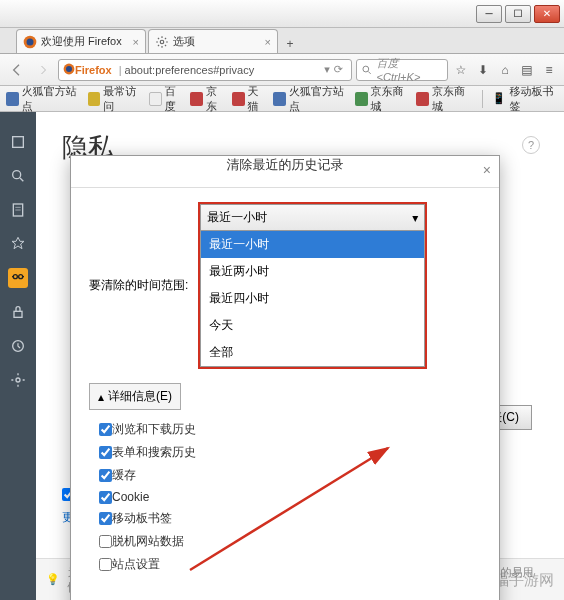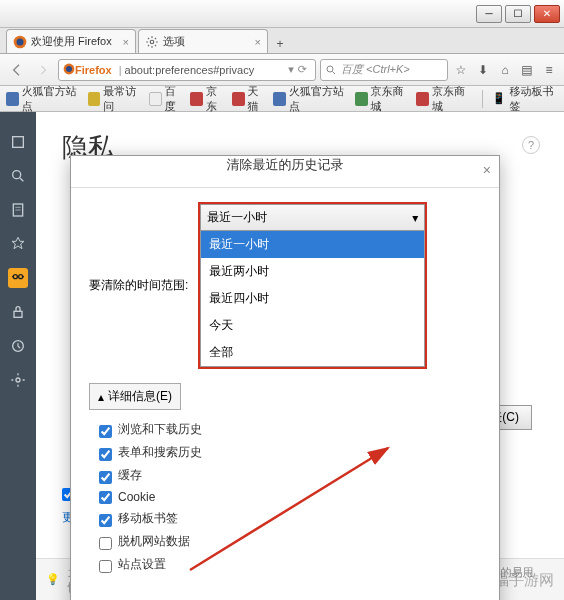--- a/index.html
+++ b/index.html
@@ -2,33 +2,33 @@
 <html><head>
 <meta charset="utf-8">
 <style>
 * { box-sizing: border-box; margin: 0; padding: 0; font-family: "Microsoft YaHei", Arial, sans-serif; }
 body { width: 564px; height: 600px; background: #e8e8e8; overflow: hidden; position: relative; font-size: 12px; }
 
 .titlebar { height: 28px; background: linear-gradient(#fdfdfd,#e6e6e6); border-bottom: 1px solid #bbb; display: flex; align-items: center; justify-content: flex-end; padding-right: 4px; }
 .win-btn { width: 26px; height: 18px; border: 1px solid #888; margin-left: 3px; background: linear-gradient(#f8f8f8,#ddd); font-size: 10px; display: flex; align-items: center; justify-content: center; border-radius: 2px; cursor: pointer; }
 .win-btn.close { background: linear-gradient(#f08070,#d04830); color: #fff; border-color: #a03020; }
 
-.tabbar { height: 26px; background: #e6e6e6; display: flex; align-items: flex-end; padding-left: 6px; border-bottom: 1px solid #aaa; }
+.tabbar { height: 26px; background: #e6e6e6; display: flex; align-items: flex-end; padding-left: 16px; border-bottom: 1px solid #aaa; }
 .tab { height: 24px; min-width: 130px; background: #f8f8f8; border: 1px solid #aaa; border-bottom: none; border-radius: 4px 4px 0 0; display: flex; align-items: center; padding: 0 6px; margin-right: 2px; font-size: 11px; color: #333; cursor: pointer; }
 .tab .ico { width: 14px; height: 14px; margin-right: 4px; }
 .tab .close-x { margin-left: auto; font-size: 11px; color: #888; }
 .tab-add { width: 20px; height: 18px; display: flex; align-items: center; justify-content: center; color: #555; }
 
 .nav-row { height: 32px; background: linear-gradient(#fafafa,#ececec); border-bottom: 1px solid #bbb; display: flex; align-items: center; padding: 0 6px; gap: 4px; }
 .nav-ico { width: 22px; height: 22px; display: flex; align-items: center; justify-content: center; color: #666; cursor: pointer; }
 .urlbox { flex: 1; height: 22px; border: 1px solid #aaa; background: #fff; border-radius: 3px; display: flex; align-items: center; padding: 0 4px; font-size: 11px; color: #555; }
 .urlbox .ff { color: #e07020; font-weight: bold; margin-right: 4px; font-size: 11px; }
 .urlbox .sep { margin: 0 3px; color: #999; }
 .urlbox .starb { margin-left:auto; display:flex; }
-.searchbox { width: 128px; height: 22px; border: 1px solid #aaa; background: #fff; border-radius: 3px; display: flex; align-items: center; padding: 0 4px; font-size: 11px; color: #888; font-style: italic; }
+.searchbox { width: 92px; height: 22px; border: 1px solid #aaa; background: #fff; border-radius: 3px; display: flex; align-items: center; padding: 0 4px; font-size: 11px; color: #888; font-style: italic; }
 .toolbar-ico { width: 18px; height: 18px; display: flex; align-items: center; justify-content: center; color: #555; cursor: pointer; }
 
 .bookmarks-bar { height: 26px; background: linear-gradient(#f5f5f5,#e8e8e8); border-bottom: 1px solid #bbb; display: flex; align-items: center; padding: 0 6px; gap: 6px; font-size: 11px; color: #333; }
 .bm-item { display: flex; align-items: center; gap: 3px; cursor: pointer; }
 .bm-ico { width: 14px; height: 14px; background: #4a72b0; display: inline-block; border-radius: 2px; }
 .bm-ico.y { background: #d0b030; }
 .bm-ico.r { background: #c04040; }
 .bm-ico.g { background: #4a9050; }
 .bm-ico.w { background: #eee; border:1px solid #bbb; }
 .bm-sep { width:1px; height:18px; background:#bbb; margin:0 4px; }
@@ -55,21 +55,21 @@
 .modal-title { height: 32px; display: flex; align-items: flex-start; justify-content: center; font-size: 13px; color: #333; border-bottom: 1px solid #ddd; position: relative; }
 .modal-close { position: absolute; right: 8px; top: 6px; font-size: 14px; color: #888; cursor: pointer; }
 .modal-body { padding: 14px 18px 16px 18px; }
 .time-row { display: flex; align-items: center; gap: 10px; margin-bottom: 14px; }
 .red-box { border: 2px solid #d03020; padding: 0; }
 .dropdown { width: 225px; padding: 4px 6px; border: 1px solid #999; background: linear-gradient(#f8f8f8,#e8e8e8); font-size: 12px; display: flex; justify-content: space-between; align-items: center; cursor: pointer; }
 .dropdown-list { background:#fff; border:1px solid #999; border-top:none; }
 .dropdown-opt { padding: 5px 8px; font-size: 12px; cursor: pointer; }
 .dropdown-opt.sel { background: #2e7cd6; color: #fff; }
 .detail-toggle { border:1px solid #aaa; padding:4px 8px; display:inline-flex; align-items:center; gap:4px; background:#f5f5f5; font-size:12px; cursor:pointer; margin-bottom:8px; }
-.check-row { display:flex; align-items:flex-end; gap:6px; font-size:12px; padding:3px 0 3px 10px; color:#333; }
+.check-row { display:flex; align-items:center; font-size:12px; padding:3px 0 3px 10px; color:#333; }
 .check-row input { accent-color:#2e7cd6; }
 .modal-footer { display:flex; justify-content:flex-end; gap:10px; padding:10px 16px; }
 
 .arrow-svg { position:absolute; pointer-events:none; z-index:60; }
 </style>
 </head>
 <body>
 
 <div class="titlebar">
   <div class="win-btn">─</div>

